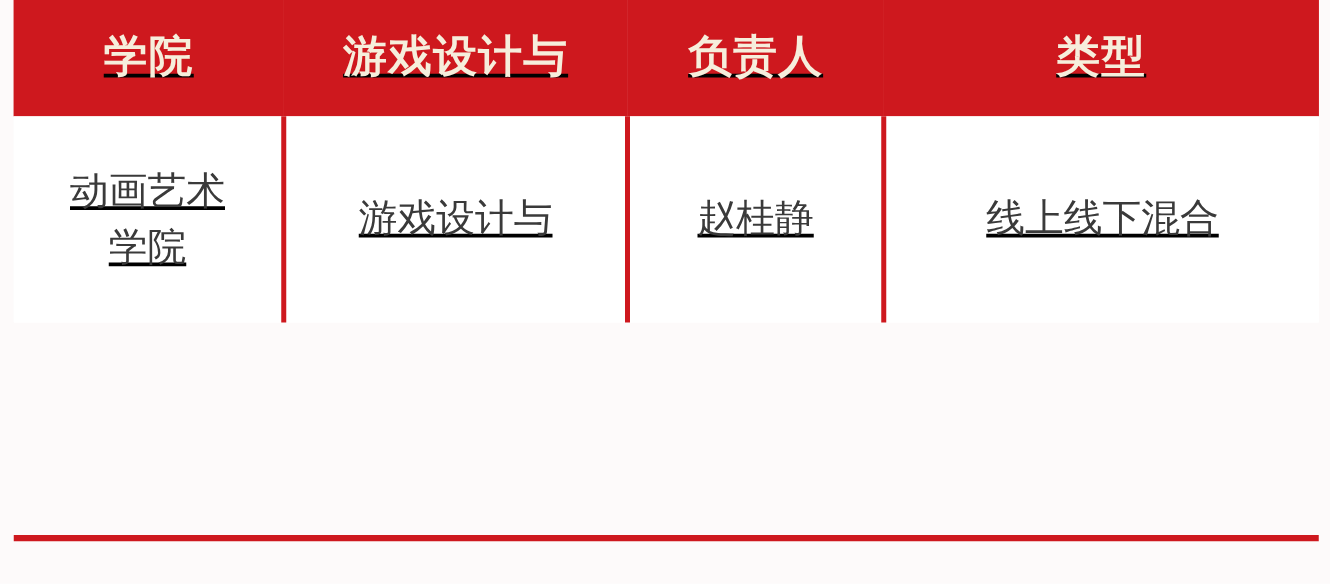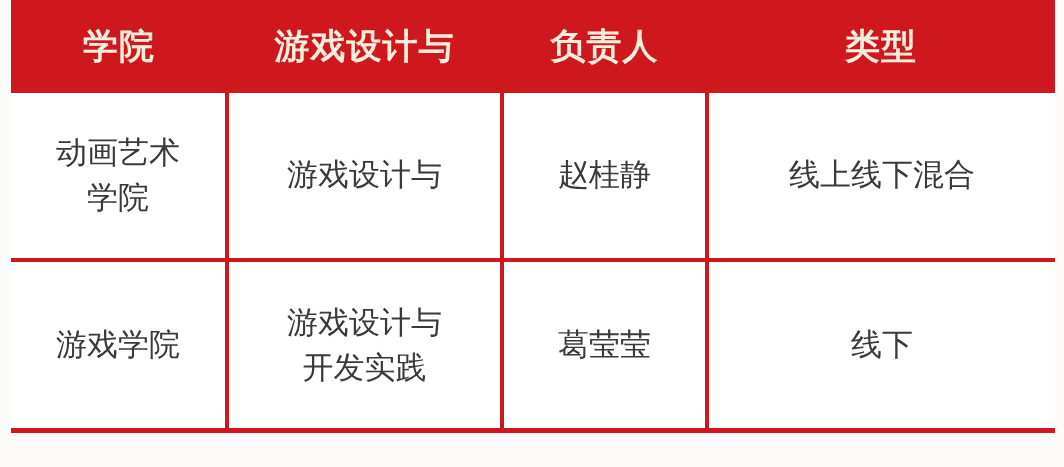--- a/index.html
+++ b/index.html
@@ -12,20 +12,21 @@
     background: #fdfafa;
     font-family: "Liberation Sans", "DejaVu Sans", sans-serif;
     overflow: hidden;
   }
 
   #course-table-wrap {
     position: absolute;
     left: 11px;
     top: 0px;
     width: 1044px;
+    text-decoration: underline;
   }
 
   table.course-table {
     width: 1044px;
     border-collapse: collapse;
     table-layout: fixed;
     background: #ffffff;
   }
 
   
@@ -112,28 +113,17 @@
         <td>
           <span class="cell-line">动画艺术</span>
           <span class="cell-line">学院</span>
         </td>
         <td>
           <span class="cell-line">游戏设计与</span>
         </td>
         <td>赵桂静</td>
         <td>线上线下混合</td>
       </tr>
-      <tr class="data-row-2">
-        <td>
-          <span class="cell-line">游戏学院</span>
-        </td>
-        <td>
-          <span class="cell-line">游戏设计与</span>
-          <span class="cell-line">开发实践</span>
-        </td>
-        <td>葛莹莹</td>
-        <td>线下</td>
-      </tr>
     </tbody>
   </table>
 </div>
 
 <div id="table-bottom-rule"></div>
 
 </body></html>

